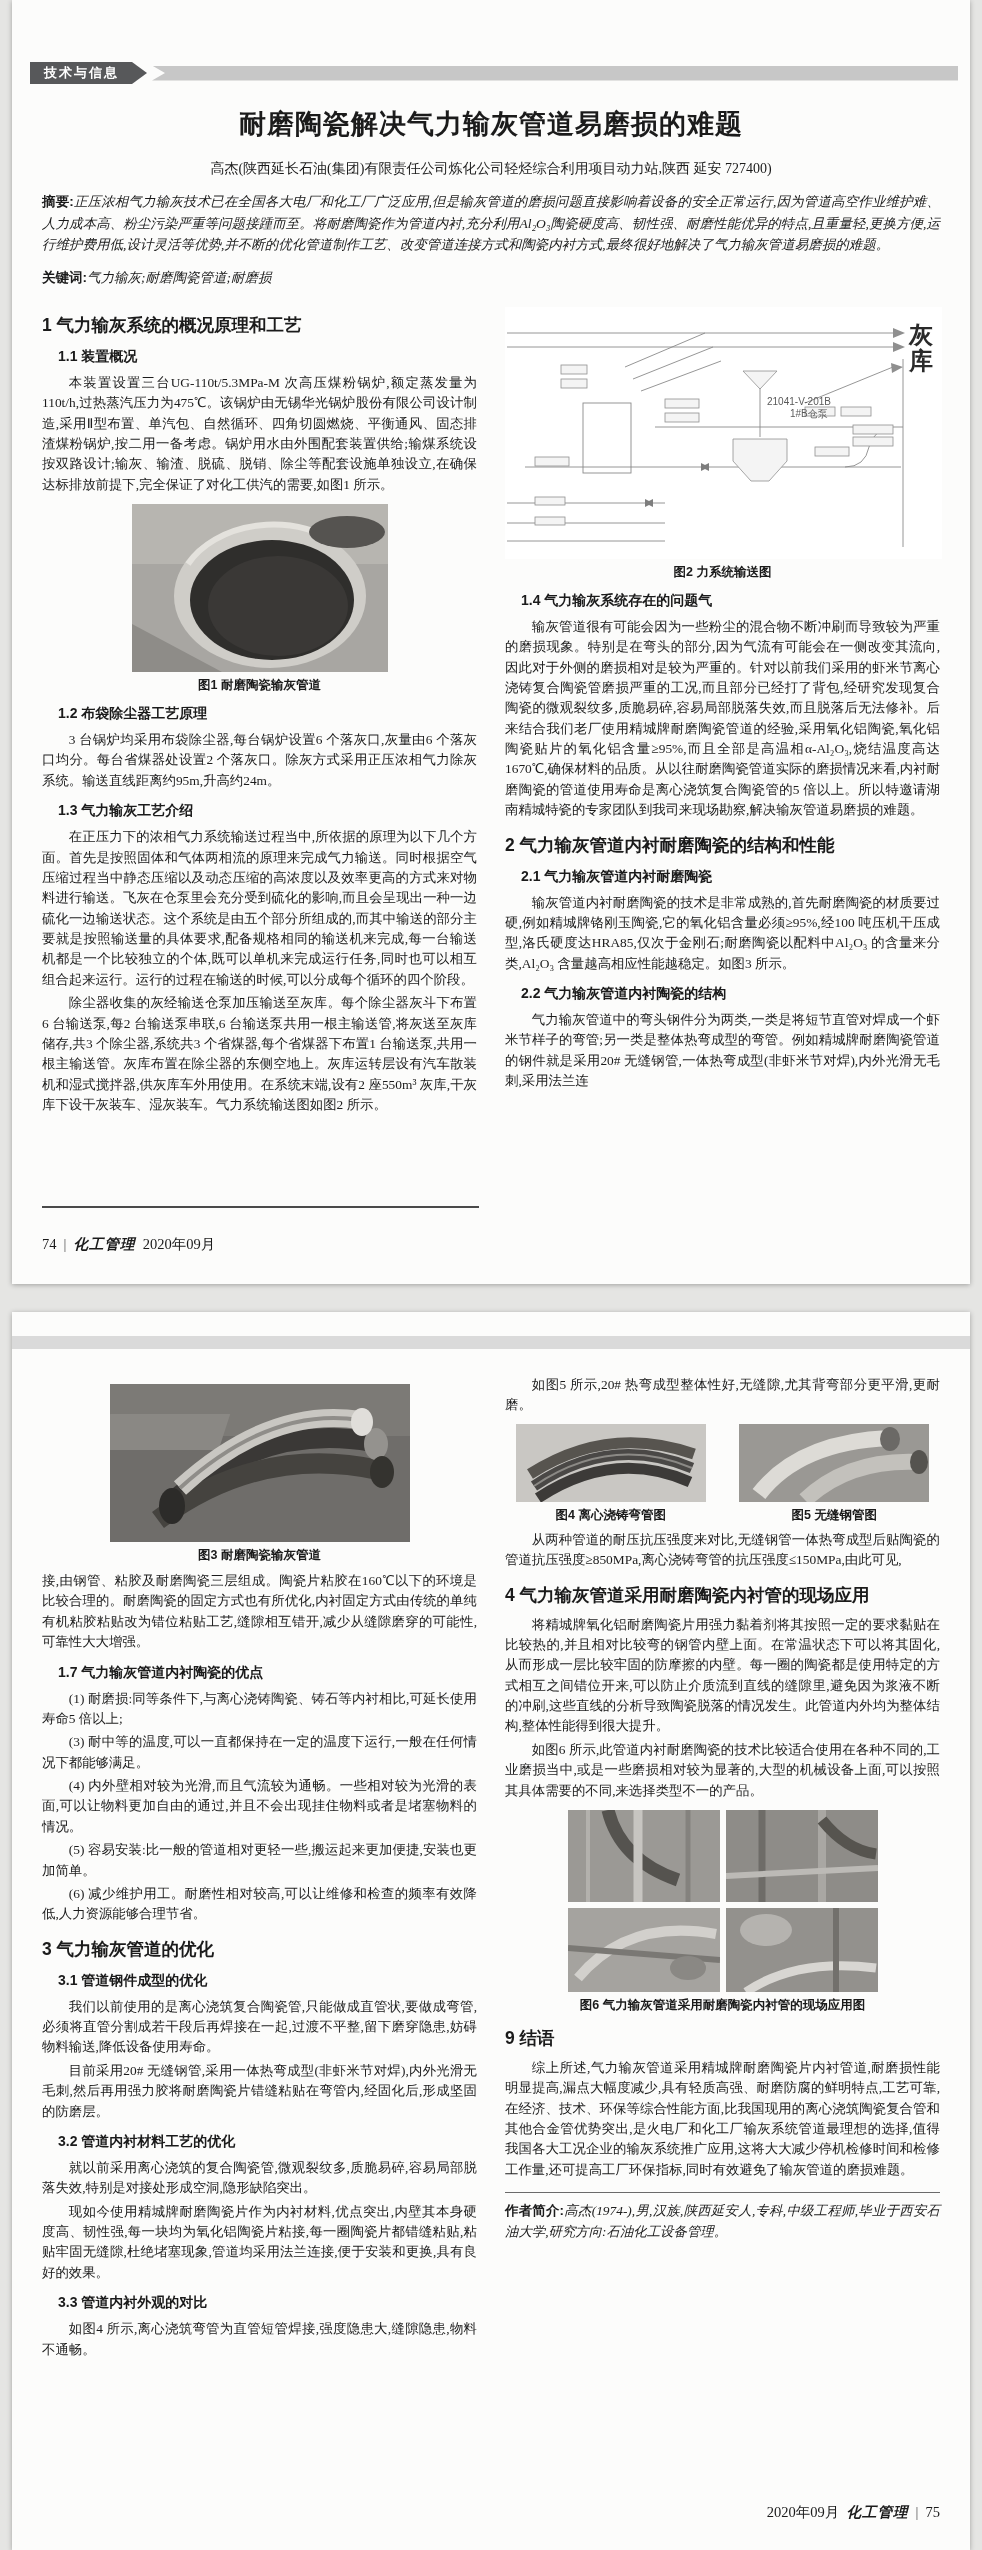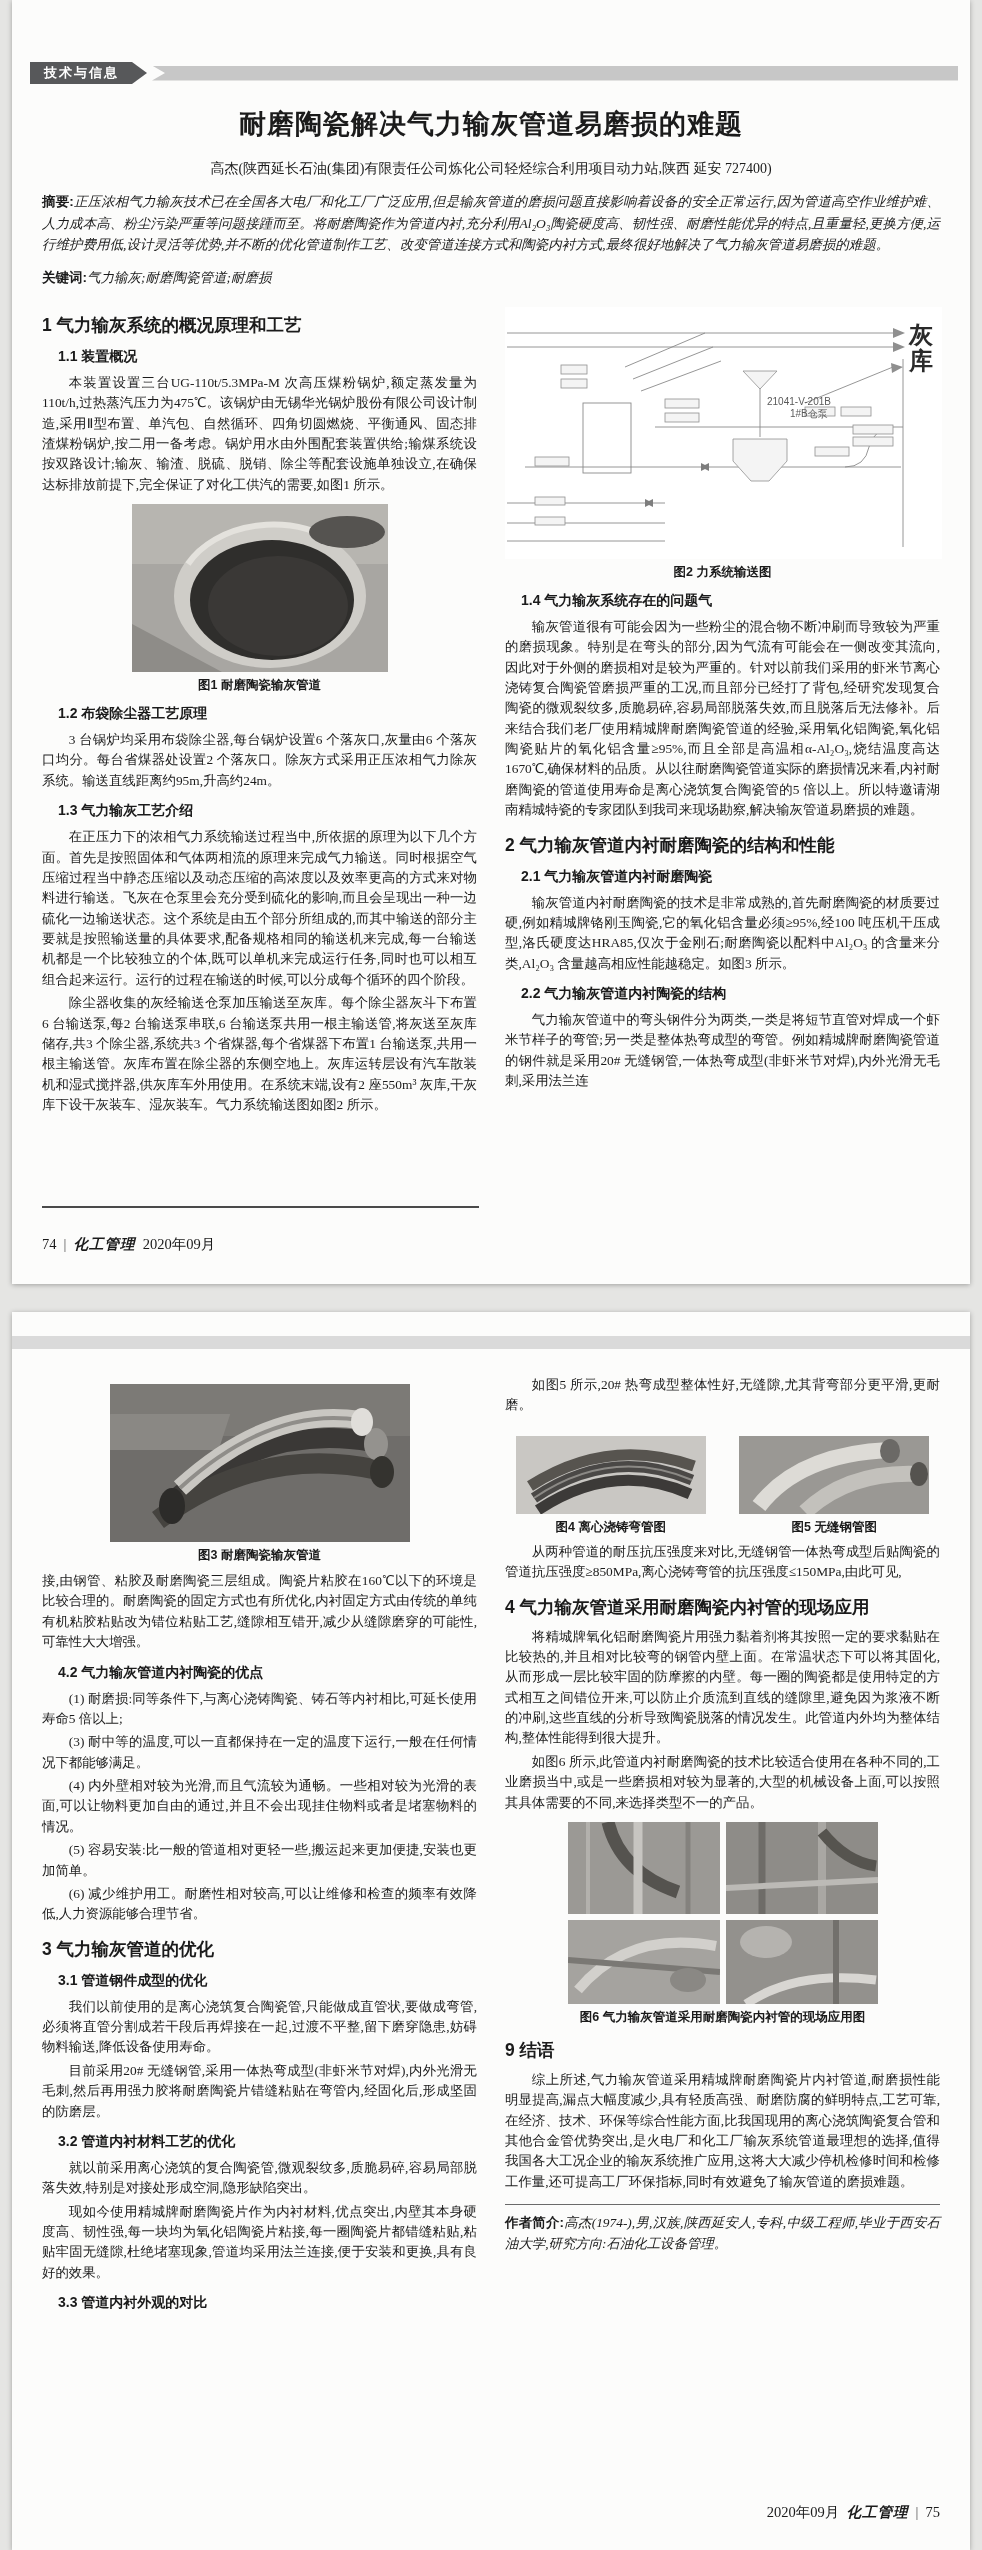--- a/index.html
+++ b/index.html
@@ -47,21 +47,21 @@
   .col { flex:1; min-width:0; }
 
   h1.sec { font:bold 17.5px "Liberation Sans", sans-serif; margin:12px 0 8px; }
   h2.sub { font:bold 14px "Liberation Sans", sans-serif; margin:11px 16px 7px; }
   p.body { font-size:13.4px; line-height:1.52; text-align:justify; margin:0 0 3px; text-indent:2em; }
   p.cont { text-indent:0; }
 
   .figure { text-align:center; margin:9px 0 7px; }
   .figure svg { display:block; margin:0 auto; background:#bdbdbd; }
   .figcap { font:bold 12.5px "Liberation Sans", sans-serif; margin-top:5px; }
-  .figrow { display:flex; justify-content:space-between; gap:12px; margin:20px 0 6px; }
+  .figrow { display:flex; justify-content:space-between; gap:12px; margin:8px 0 6px; }
   .figrow .figure { flex:1; margin:0; }
   .collage { display:grid; grid-template-columns:152px 152px; gap:6px; justify-content:center; }
 
   
   .pg-footer1 {
     position:absolute; left:30px; bottom:30px; width:437px;
     border-top:2px solid #4a4a4a; padding-top:27px; font-size:14.5px;
   }
   .pg-footer2 { position:absolute; right:30px; bottom:28px; font-size:14.5px; }
   .jname { font-style:italic; font-weight:bold; font-family:"DejaVu Serif", serif; letter-spacing:1px; }
@@ -214,37 +214,38 @@
           <ellipse cx="62" cy="122" rx="13" ry="18" fill="#2c2b29"></ellipse>
           <ellipse cx="266" cy="60" rx="12" ry="16" fill="#94928e"></ellipse>
           <ellipse cx="272" cy="88" rx="12" ry="16" fill="#34332f"></ellipse>
           <ellipse cx="252" cy="38" rx="11" ry="14" fill="#e0deda"></ellipse>
         </svg>
         <div class="figcap">图3 耐磨陶瓷输灰管道</div>
       </div>
 
       <p class="body cont">接,由钢管、粘胶及耐磨陶瓷三层组成。陶瓷片粘胶在160℃以下的环境是比较合理的。耐磨陶瓷的固定方式也有所优化,内衬固定方式由传统的单纯有机粘胶粘贴改为错位粘贴工艺,缝隙相互错开,减少从缝隙磨穿的可能性,可靠性大大增强。</p>
 
-      <h2 class="sub">4.2 气力输灰管道内衬陶瓷的优点</h2>
+      <h2 class="sub">1.7 气力输灰管道内衬陶瓷的优点</h2>
       <p class="body">(1) 耐磨损:同等条件下,与离心浇铸陶瓷、铸石等内衬相比,可延长使用寿命5 倍以上;</p>
       <p class="body">(3) 耐中等的温度,可以一直都保持在一定的温度下运行,一般在任何情况下都能够满足。</p>
       <p class="body">(4) 内外壁相对较为光滑,而且气流较为通畅。一些相对较为光滑的表面,可以让物料更加自由的通过,并且不会出现挂住物料或者是堵塞物料的情况。</p>
       <p class="body">(5) 容易安装:比一般的管道相对更轻一些,搬运起来更加便捷,安装也更加简单。</p>
       <p class="body">(6) 减少维护用工。耐磨性相对较高,可以让维修和检查的频率有效降低,人力资源能够合理节省。</p>
 
       <h1 class="sec">3 气力输灰管道的优化</h1>
       <h2 class="sub">3.1 管道钢件成型的优化</h2>
       <p class="body">我们以前使用的是离心浇筑复合陶瓷管,只能做成直管状,要做成弯管,必须将直管分割成若干段后再焊接在一起,过渡不平整,留下磨穿隐患,妨碍物料输送,降低设备使用寿命。</p>
       <p class="body">目前采用20# 无缝钢管,采用一体热弯成型(非虾米节对焊),内外光滑无毛刺,然后再用强力胶将耐磨陶瓷片错缝粘贴在弯管内,经固化后,形成坚固的防磨层。</p>
 
       <h2 class="sub">3.2 管道内衬材料工艺的优化</h2>
       <p class="body">就以前采用离心浇筑的复合陶瓷管,微观裂纹多,质脆易碎,容易局部脱落失效,特别是对接处形成空洞,隐形缺陷突出。</p>
       <p class="body">现如今使用精城牌耐磨陶瓷片作为内衬材料,优点突出,内壁其本身硬度高、韧性强,每一块均为氧化铝陶瓷片粘接,每一圈陶瓷片都错缝粘贴,粘贴牢固无缝隙,杜绝堵塞现象,管道均采用法兰连接,便于安装和更换,具有良好的效果。</p>
 
       <h2 class="sub">3.3 管道内衬外观的对比</h2>
+      <p class="body">如图4 所示,离心浇筑弯管为直管短管焊接,强度隐患大,缝隙隐患,物料不通畅。</p>
     </div>
 
     <div class="col">
       <p class="body">如图5 所示,20# 热弯成型整体性好,无缝隙,尤其背弯部分更平滑,更耐磨。</p>
 
       <div class="figrow">
         <div class="figure">
           <svg width="190" height="78" viewBox="0 0 190 78">
             <rect width="190" height="78" fill="#c9c7c3"></rect>
             <path d="M18,62 Q95,10 176,44" stroke="#4a4846" stroke-width="11" fill="none"></path>

